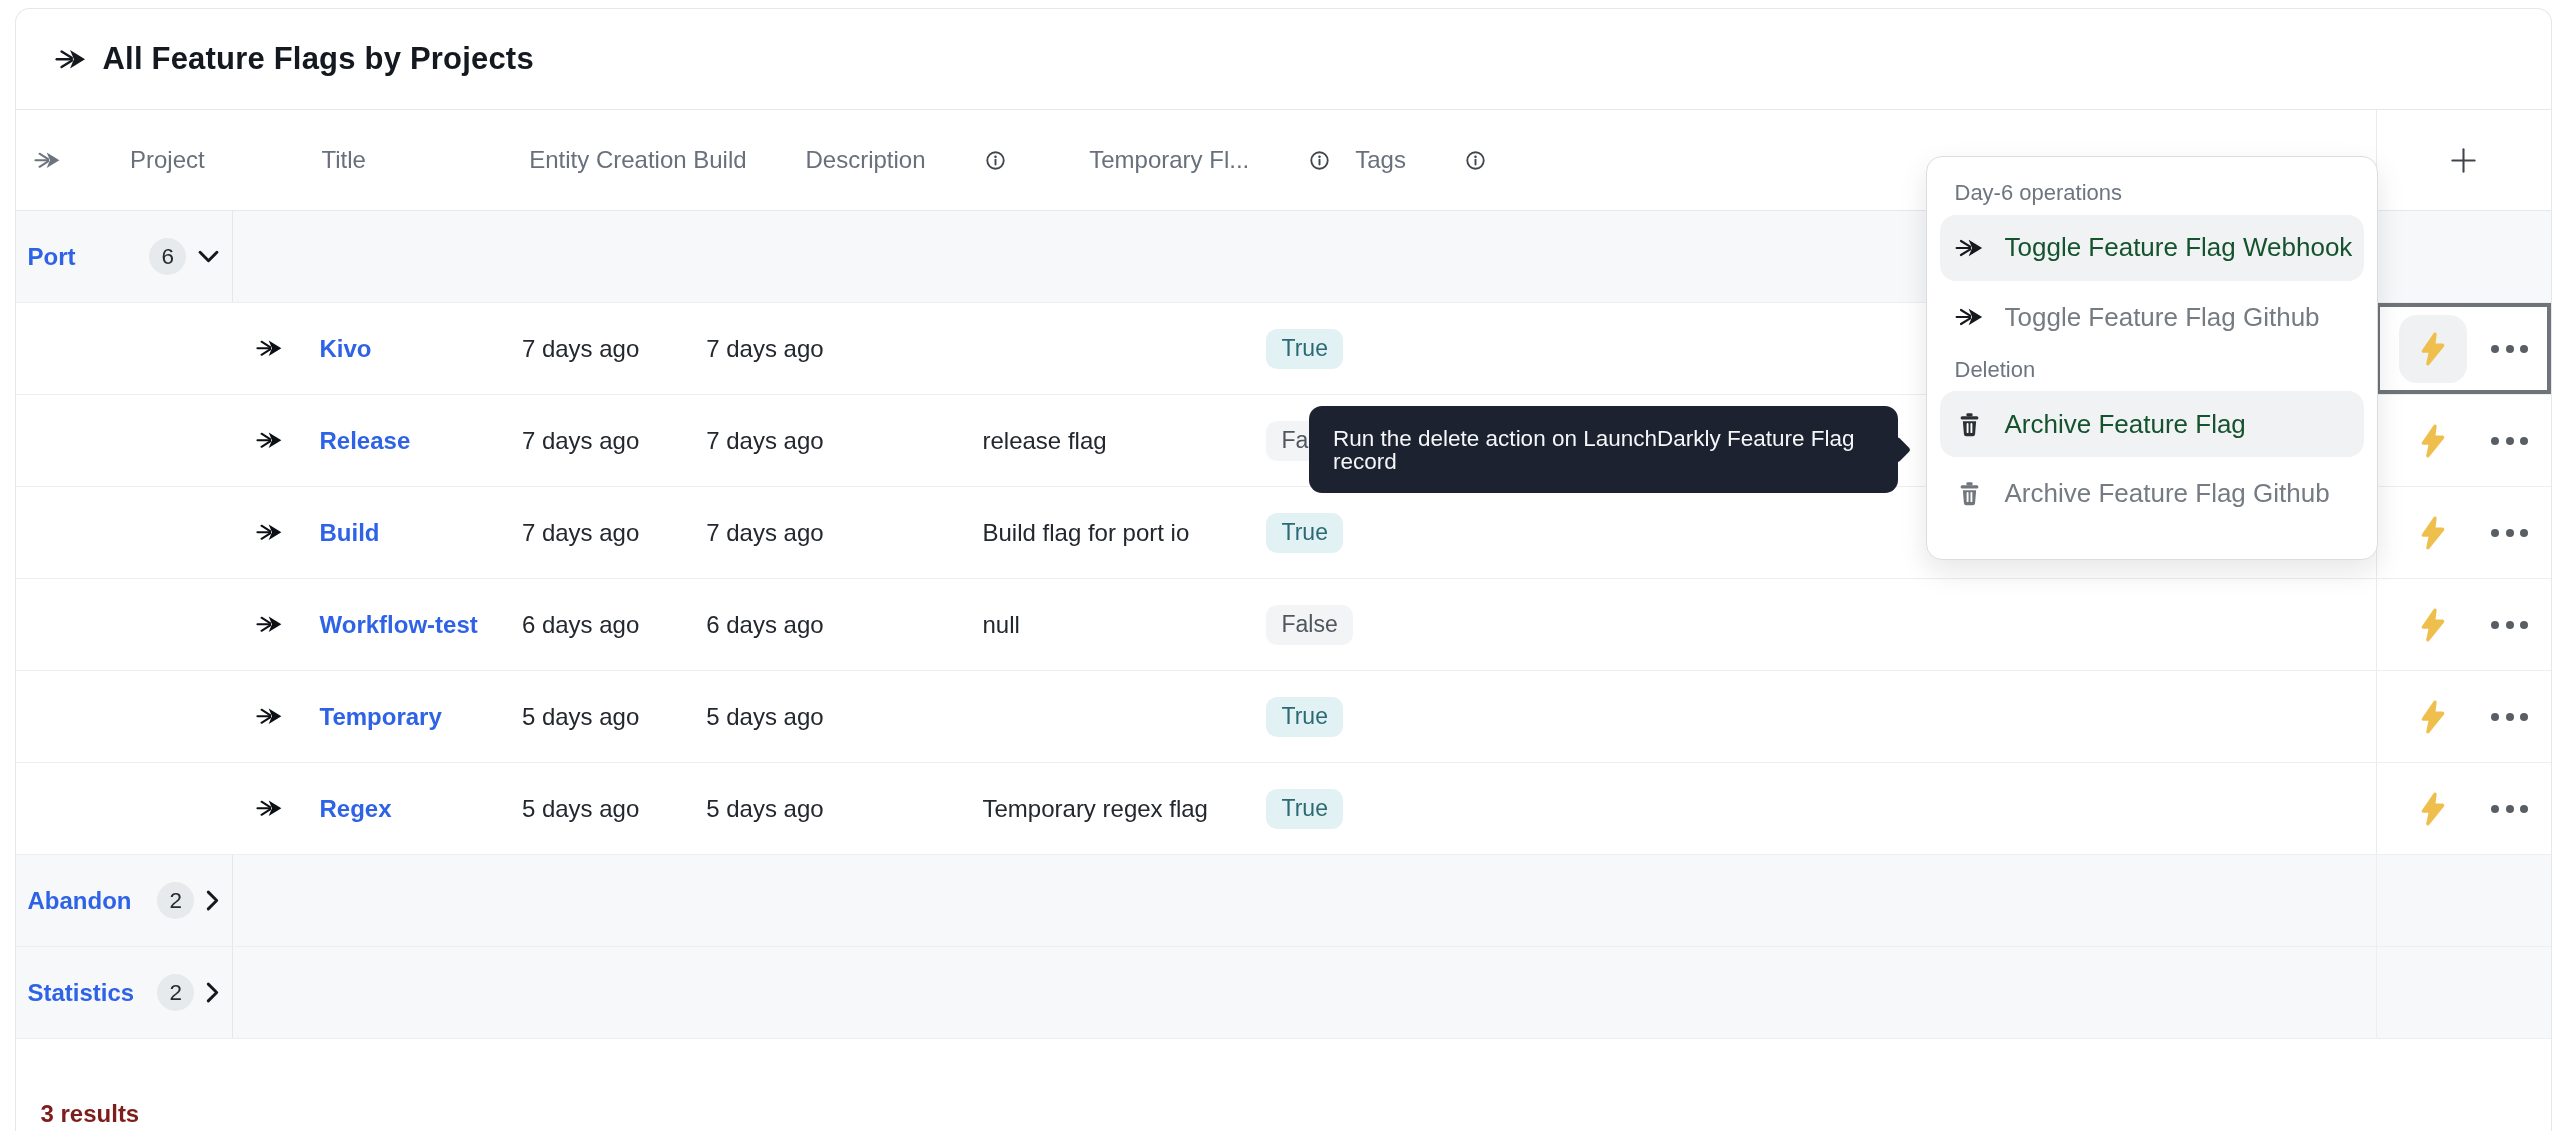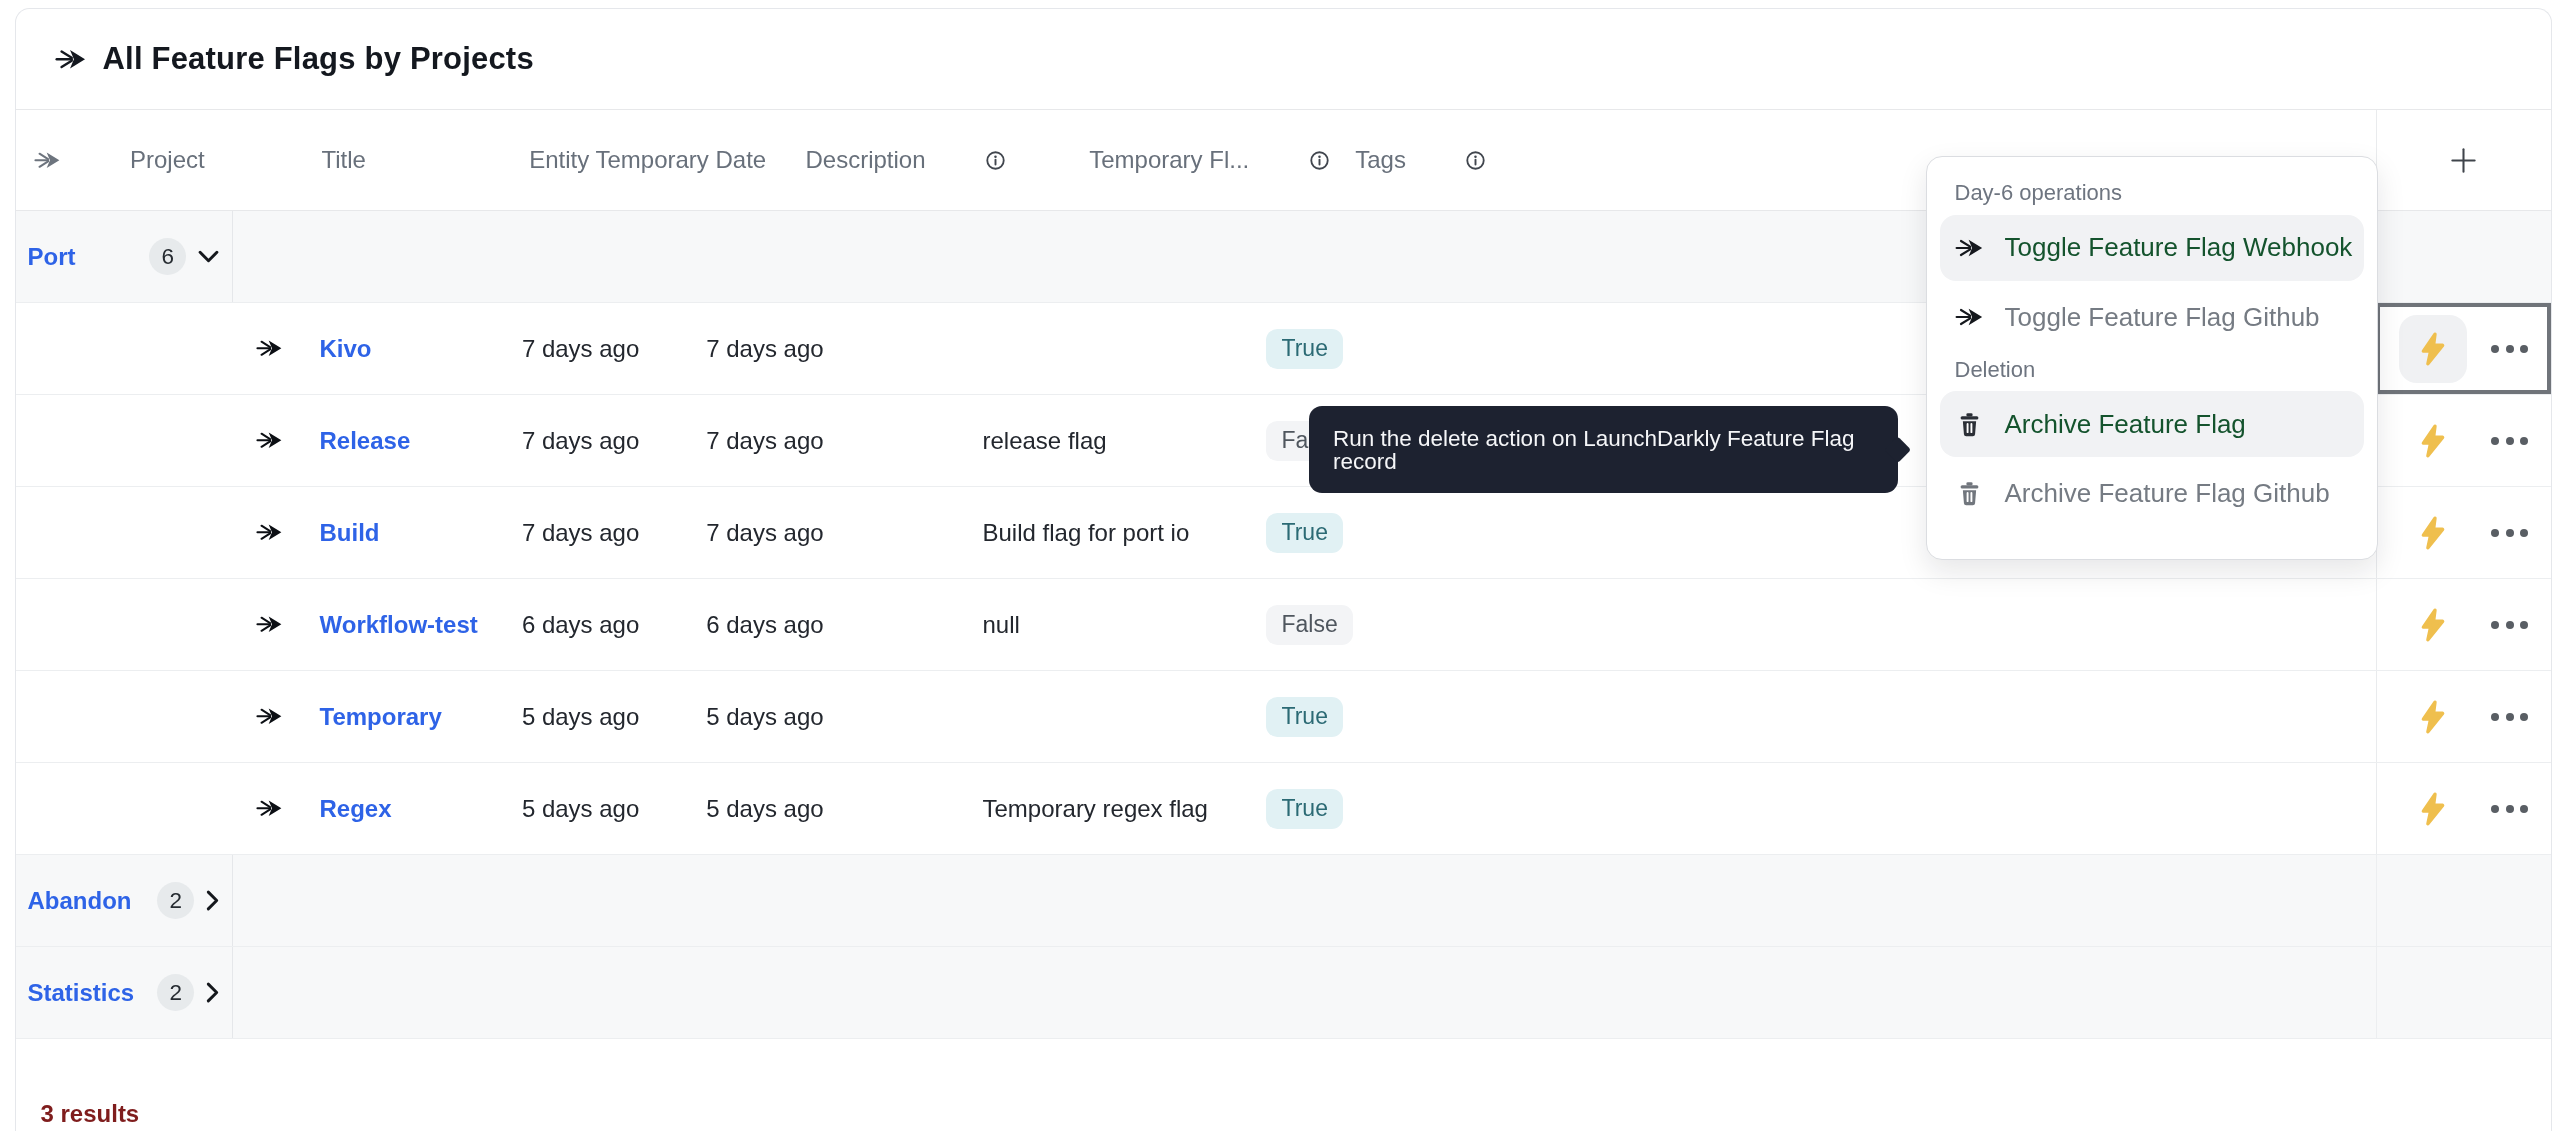--- a/index.html
+++ b/index.html
@@ -116,21 +116,21 @@
      <line x1="5.2" y1="4.6" x2="13.6" y2="9.8" stroke="#6d747e" stroke-width="2" stroke-linecap="round"></line>
      <line x1="5.2" y1="17.4" x2="13.6" y2="12.2" stroke="#6d747e" stroke-width="2" stroke-linecap="round"></line>
           </svg>
         </span>
       <span>Project</span>
     </div>
     <div class="cell c2">
       <span>Title</span>
     </div>
     <div class="cell c4">
-      <span>Entity Temporary Date</span>
+      <span>Entity Creation Build</span>
     </div>
     <div class="cell c5">
       <span>Description</span>
       <span class="info-ic">
           <svg width="21" height="21" viewBox="0 0 24 24" fill="none">
      <circle cx="12" cy="12" r="9.4" stroke="#41464e" stroke-width="2.1"></circle>
      <line x1="12" y1="11" x2="12" y2="16.6" stroke="#41464e" stroke-width="2.2" stroke-linecap="round"></line>
      <circle cx="12" cy="7.6" r="1.45" fill="#41464e"></circle>
           </svg>
         </span>

